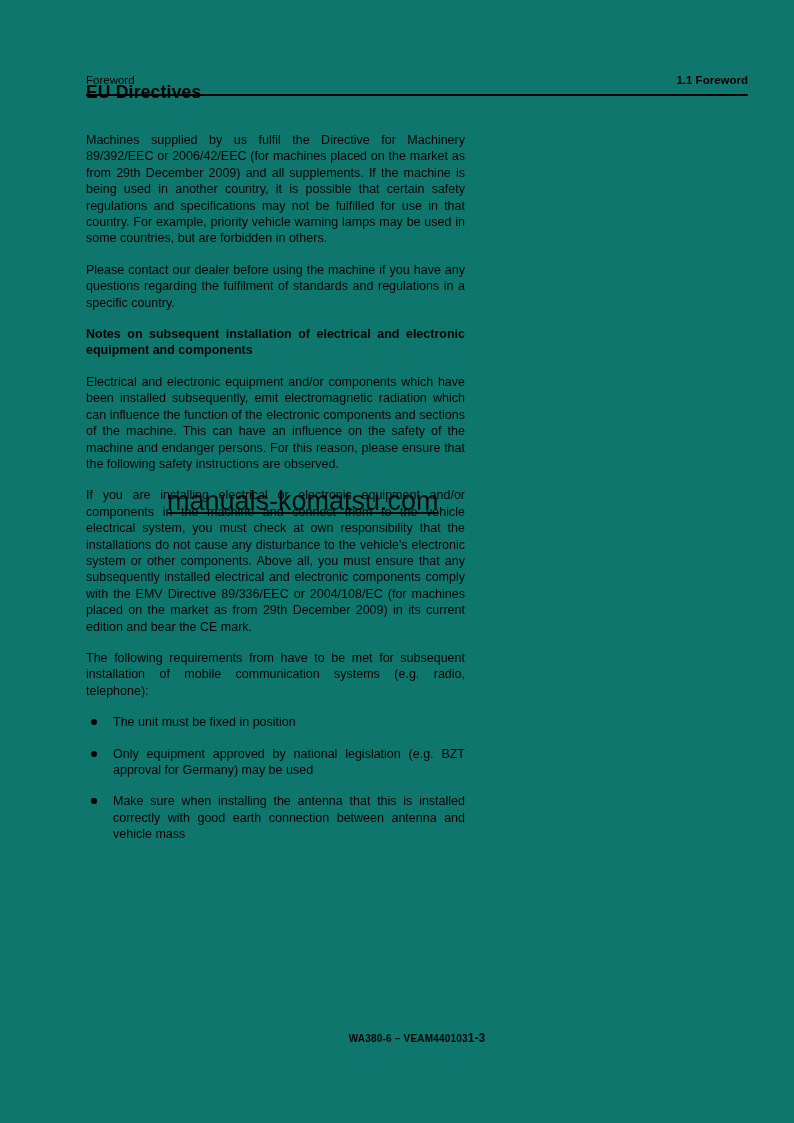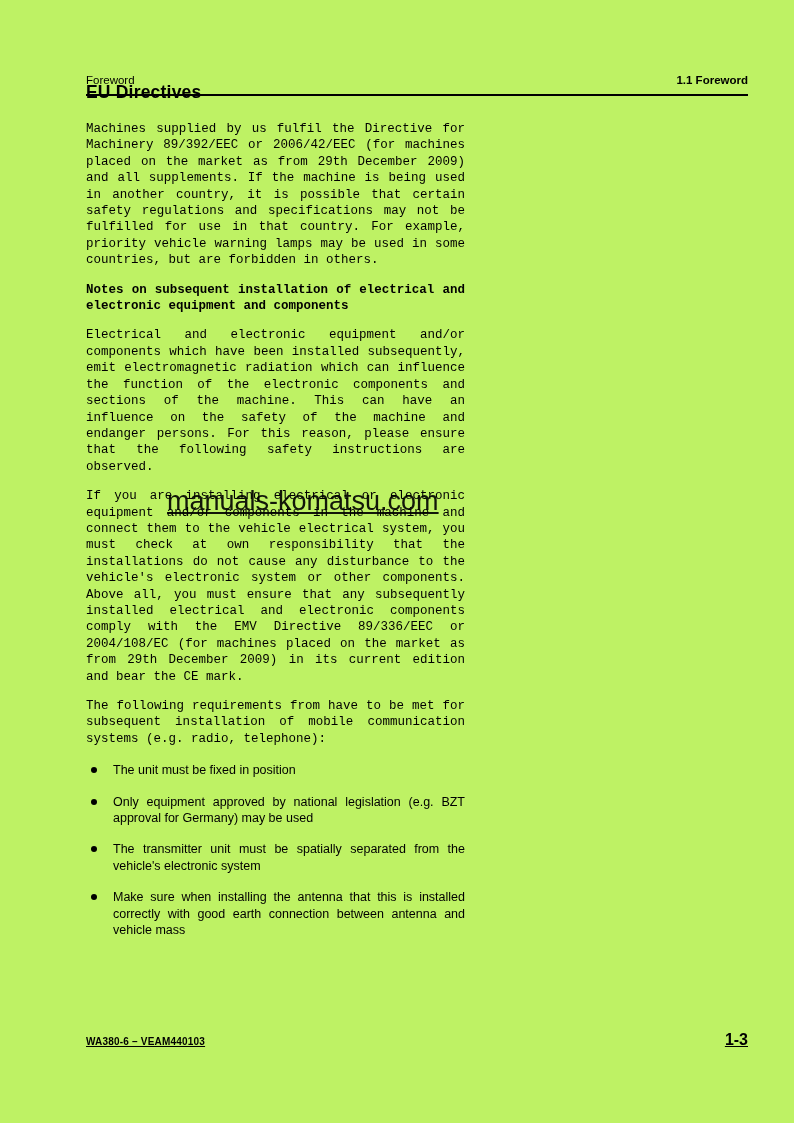--- a/index.html
+++ b/index.html
@@ -1,21 +1,21 @@
 <!DOCTYPE html>
 <html><head>
 <meta charset="utf-8">
 <style>
   html, body { margin: 0; padding: 0; background: #e8e8e8; }
   .page {
     position: relative;
     width: 794px;
     height: 1123px;
     margin: 0 auto;
-    background: #bef264;
+    background: #0f766e;
     color: #000000;
     font-family: "Liberation Sans", sans-serif;
     overflow: hidden;
   }
   .header {
     position: absolute;
     top: 42px;
     left: 86px;
     right: 46px;
     display: flex;
@@ -36,21 +36,21 @@
   }
   .content {
     position: absolute;
     top: 117px;
     left: 86px;
     width: 379px;
     font-size: 12.5px;
     line-height: 16.4px;
     text-align: justify;
   }
-  .content p { margin: 4px 0 13px 0; font-family: Liberation Mono, monospace; }
+  .content p { margin: 15px 0 13px 0; }
   .subheading { font-weight: bold; }
   .bullet-list { margin: 15px 0 0 0; padding: 0; list-style: none; }
   .bullet-list li {
     position: relative;
     padding-left: 27px;
     margin: 0 0 15px 0;
   }
   .bullet-dot {
     position: absolute;
     left: 5px;
@@ -71,58 +71,57 @@
     white-space: nowrap;
     opacity: 0.9;
     pointer-events: none;
   }
   .footer {
     position: absolute;
     top: 1031px;
     left: 86px;
     right: 46px;
     display: flex;
-    justify-content: space-between;
+    justify-content: center;
     align-items: baseline;
-    text-decoration: underline;
   }
   .footer .left { font-size: 10px; font-weight: bold; letter-spacing: 0.2px; }
-  .footer .right { font-size: 16px; font-weight: bold; }
+  .footer .right { font-size: 12px; font-weight: bold; }
 </style>
 </head>
 <body>
 
 <div class="page">
 
   <div class="header">
     <span class="left">Foreword</span>
     <span class="right">1.1 Foreword</span>
   </div>
 
   <div class="page-title">EU Directives</div>
 
   <div class="content">
     <p>Machines supplied by us fulfil the Directive for Machinery 89/392/EEC or 2006/42/EEC (for machines placed on the market as from 29th December 2009) and all supplements. If the machine is being used in another country, it is possible that certain safety regulations and specifications may not be fulfilled for use in that country. For example, priority vehicle warning lamps may be used in some countries, but are forbidden in others.</p>
+    <p>Please contact our dealer before using the machine if you have any questions regarding the fulfilment of standards and regulations in a specific country.</p>
     <p class="subheading">Notes on subsequent installation of electrical and electronic equipment and components</p>
     <p>Electrical and electronic equipment and/or components which have been installed subsequently, emit electromagnetic radiation which can influence the function of the electronic components and sections of the machine. This can have an influence on the safety of the machine and endanger persons. For this reason, please ensure that the following safety instructions are observed.</p>
     <p>If you are installing electrical or electronic equipment and/or components in the machine and connect them to the vehicle electrical system, you must check at own responsibility that the installations do not cause any disturbance to the vehicle's electronic system or other components. Above all, you must ensure that any subsequently installed electrical and electronic components comply with the EMV Directive 89/336/EEC or 2004/108/EC (for machines placed on the market as from 29th December 2009) in its current edition and bear the CE mark.</p>
     <p>The following requirements from have to be met for subsequent installation of mobile communication systems (e.g. radio, telephone):</p>
 
     <ul class="bullet-list">
       <li>
         <span class="bullet-dot"></span>
         <span>The unit must be fixed in position</span>
       </li>
       <li>
         <span class="bullet-dot"></span>
         <span>Only equipment approved by national legislation (e.g. BZT approval for Germany) may be used</span>
       </li>
       <li>
         <span class="bullet-dot"></span>
-        <span>The transmitter unit must be spatially separated from the vehicle's electronic system</span>
       </li>
       <li>
         <span class="bullet-dot"></span>
         <span>Make sure when installing the antenna that this is installed correctly with good earth connection between antenna and vehicle mass</span>
       </li>
     </ul>
 
   </div>
 
   <div class="watermark">manuals-komatsu.com</div>

